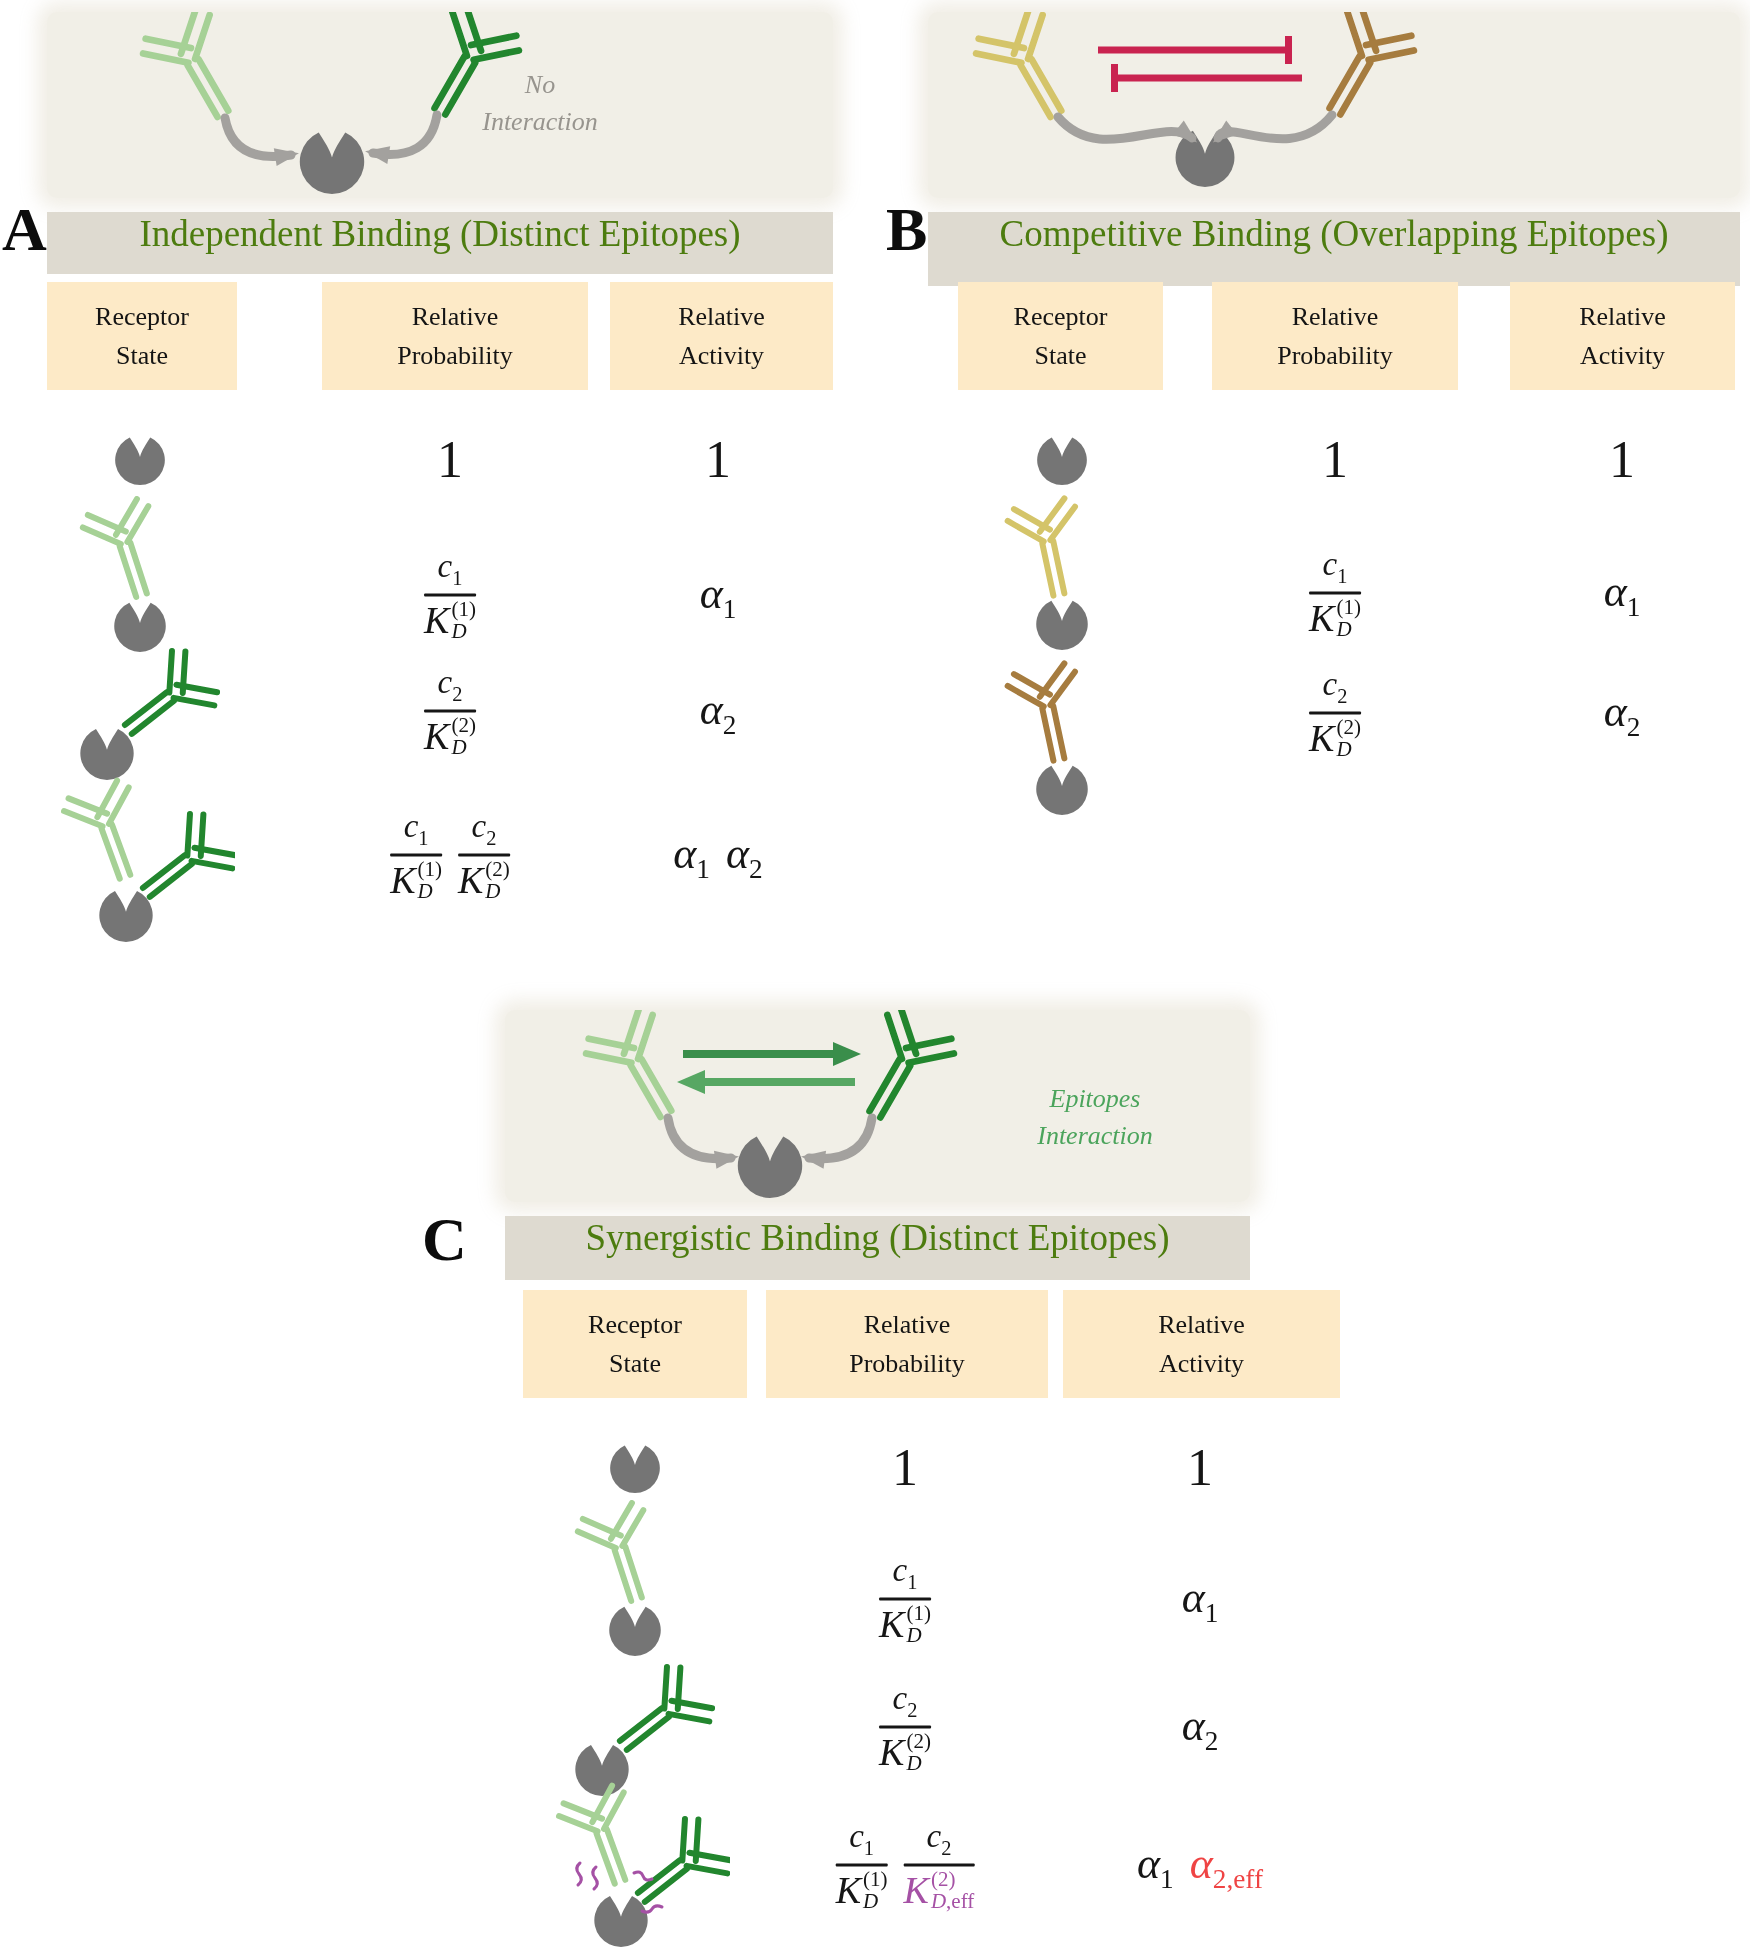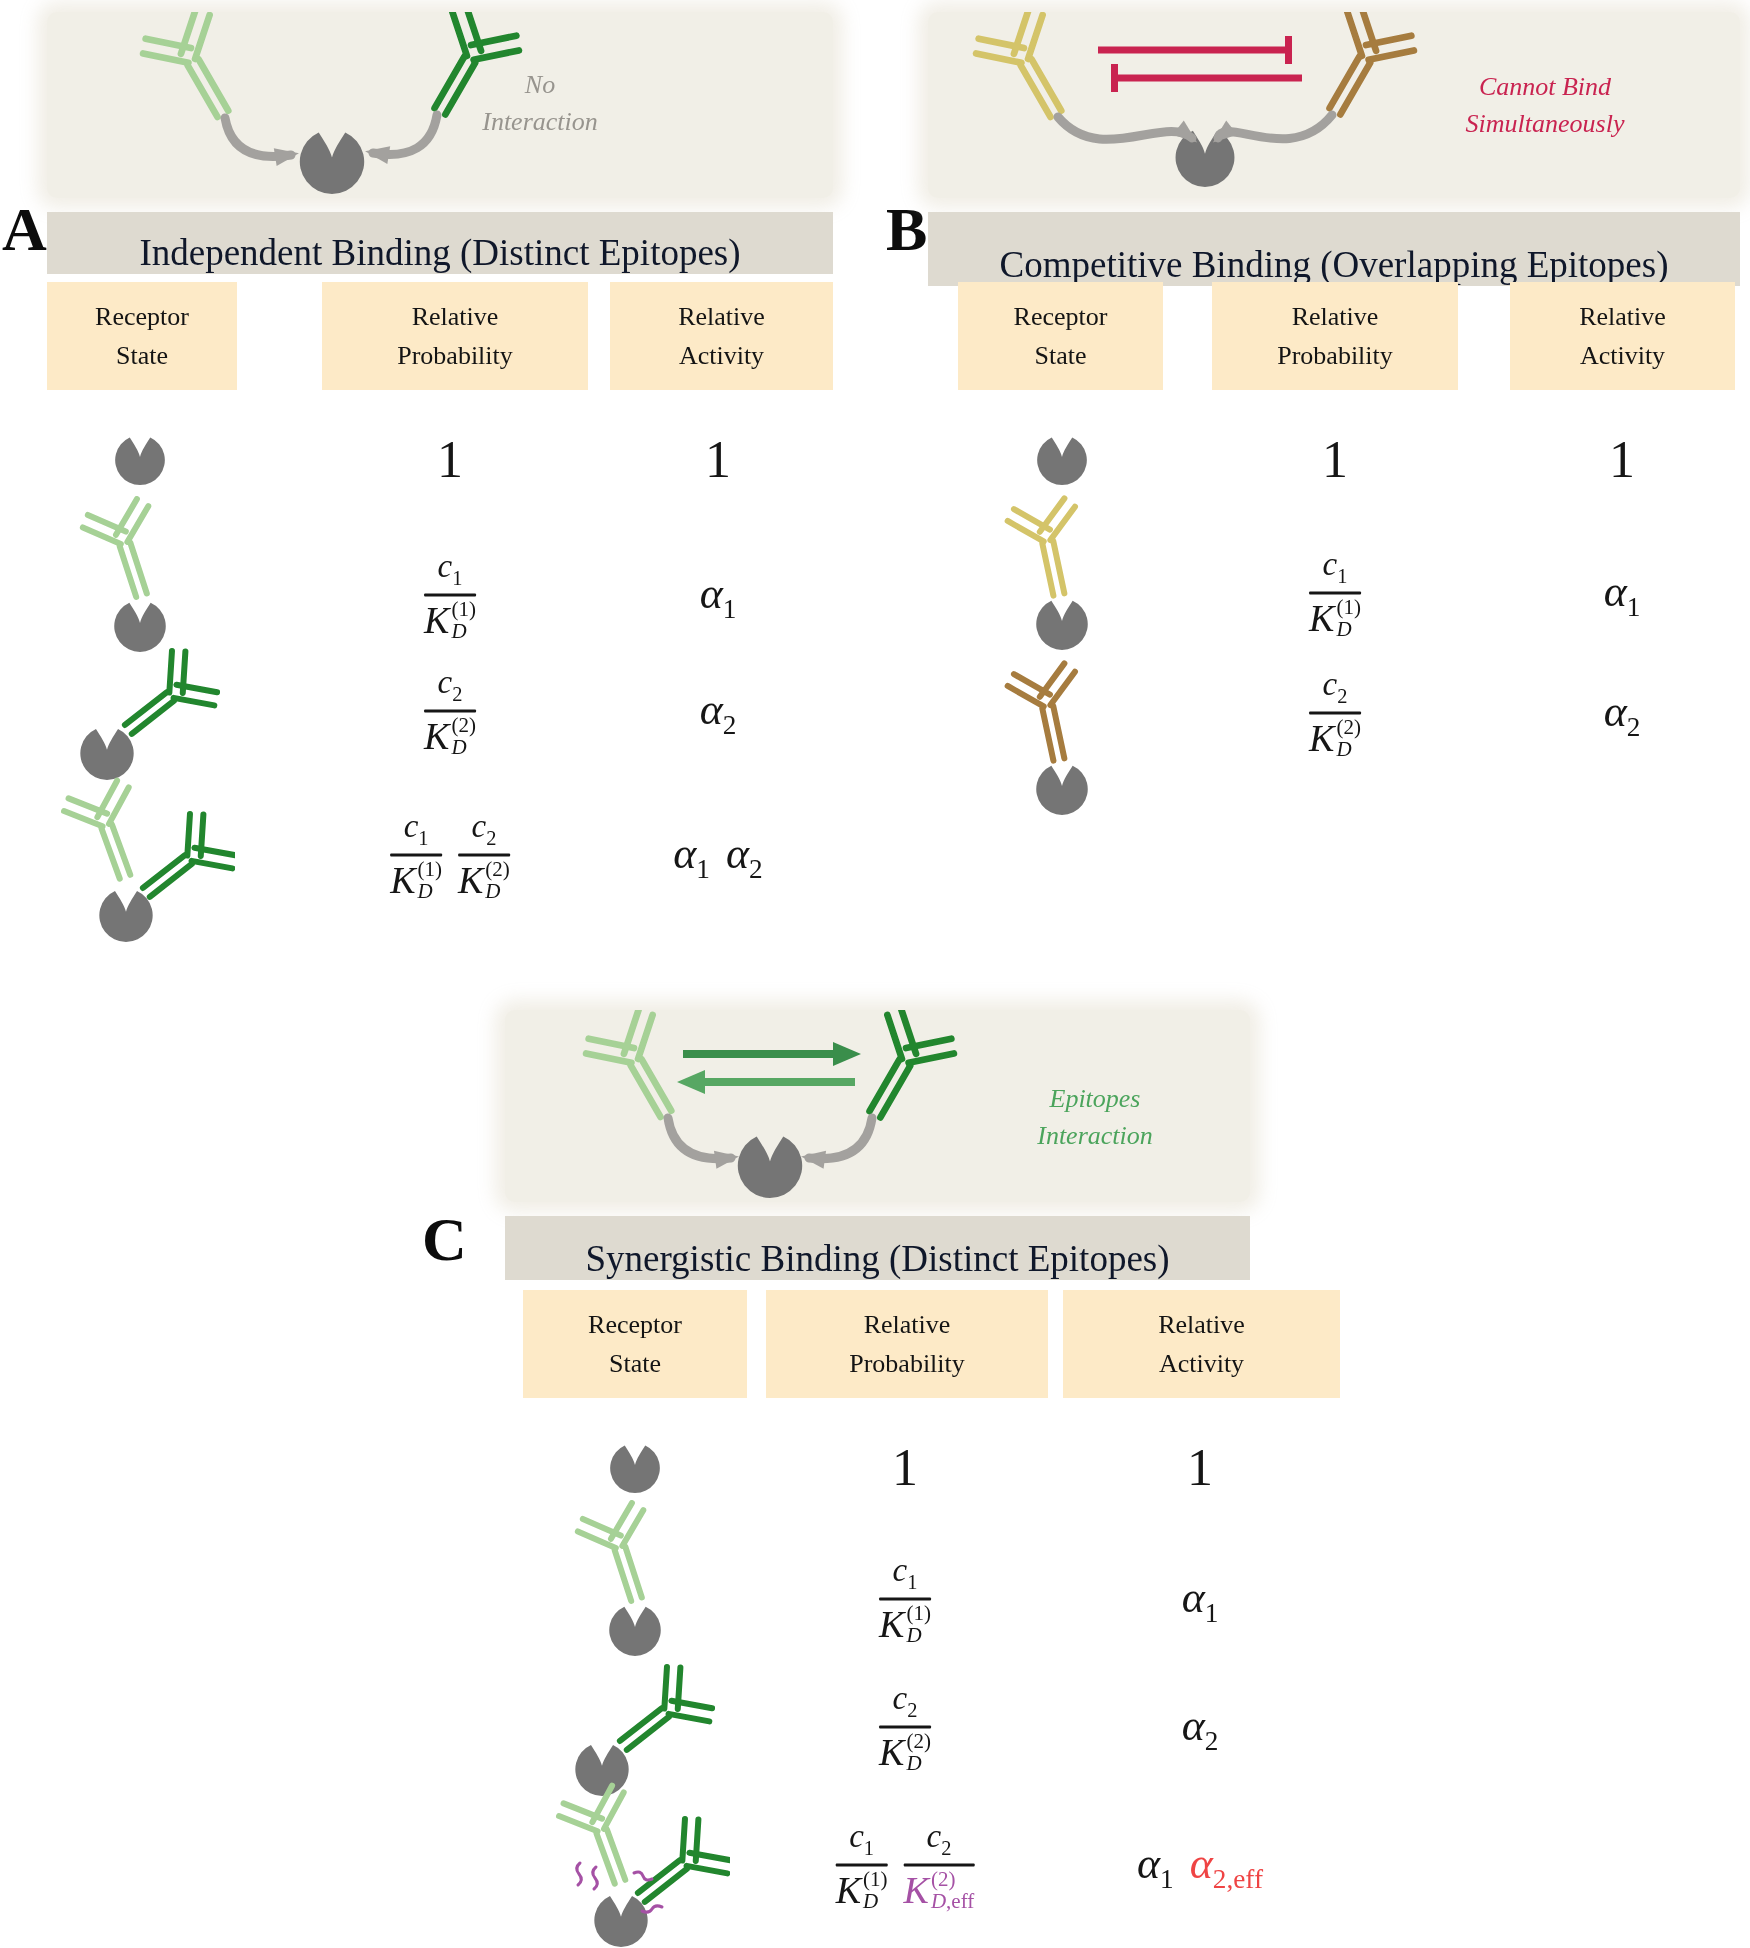--- a/index.html
+++ b/index.html
@@ -2,22 +2,22 @@
 <html><head>
 <meta charset="utf-8">
 <style>
   html,body{margin:0;padding:0;background:#ffffff;}
   #fig{position:relative;width:1750px;height:1948px;background:#fff;overflow:hidden;
        font-family:"Liberation Serif","DejaVu Serif",serif;color:#161616;}
   .illo{position:absolute;background:#f1efe7;border-radius:10px;
         box-shadow:0 0 18px 10px rgba(238,235,226,.85);}
   .illo svg{position:absolute;left:0;top:0;}
   .plabel{position:absolute;font-weight:bold;font-size:62px;line-height:1;color:#0c0c0c;}
-  .bar{position:absolute;background:#dedad0;display:flex;align-items:flex-end;justify-content:center;
-       font-size:37px;white-space:nowrap;color:#0f172a;}
+  .bar{position:absolute;background:#dedad0;display:flex;align-items:flex-start;justify-content:center;
+       font-size:37px;white-space:nowrap;color:#4d7c0f;}
   .colbox{position:absolute;background:#fdeac7;display:flex;flex-direction:column;
           align-items:center;justify-content:center;font-size:26px;line-height:1.5;color:#141414;text-align:center;}
   .caption{position:absolute;transform:translate(-50%,-50%);font-style:italic;font-size:26px;
            line-height:1.42;text-align:center;white-space:nowrap;}
   .caption span{display:block;}
   .cell{position:absolute;transform:translate(-50%,-50%);display:flex;align-items:center;
         justify-content:center;gap:16px;}
   .one{font-size:52px;line-height:1;}
   .frac{display:inline-flex;flex-direction:column;align-items:center;}
   .frac .num{font-size:33px;line-height:1;padding:0 9px 5px;}
@@ -213,24 +213,20 @@
         <g stroke="#c92350" fill="#c92350" stroke-width="7">
           <line x1="170" y1="38" x2="360" y2="38"></line>
           <rect x="357" y="24" width="7" height="28" stroke="none"></rect>
         </g>
         <g stroke="#c92350" fill="#c92350" stroke-width="7">
           <line x1="186" y1="66" x2="374" y2="66"></line>
           <rect x="183" y="52" width="7" height="28" stroke="none"></rect>
         </g>
       </svg>
     </div>
-    <div class="caption" style="left: 1545px; top: 106px; color: rgb(201, 35, 80);">
-      <span>Cannot Bind</span>
-      <span>Simultaneously</span>
-    </div>
     <div class="bar" style="left: 928px; top: 212px; width: 812px; height: 74px;">
       <span>Competitive Binding (Overlapping Epitopes)</span>
     </div>
     <div class="colbox" style="left: 958px; top: 282px; width: 205px; height: 108px;">
       <span>Receptor</span>
       <span>State</span>
     </div>
     <div class="colbox" style="left: 1212px; top: 282px; width: 246px; height: 108px;">
       <span>Relative</span>
       <span>Probability</span>

